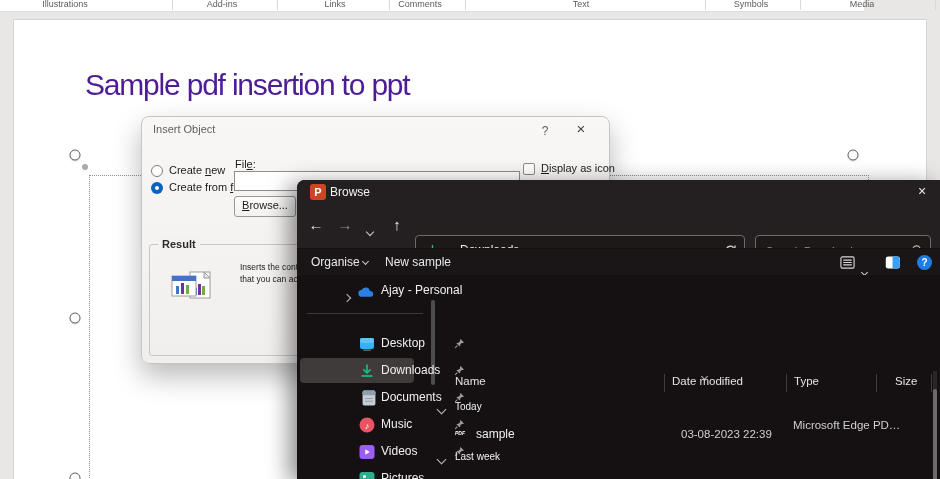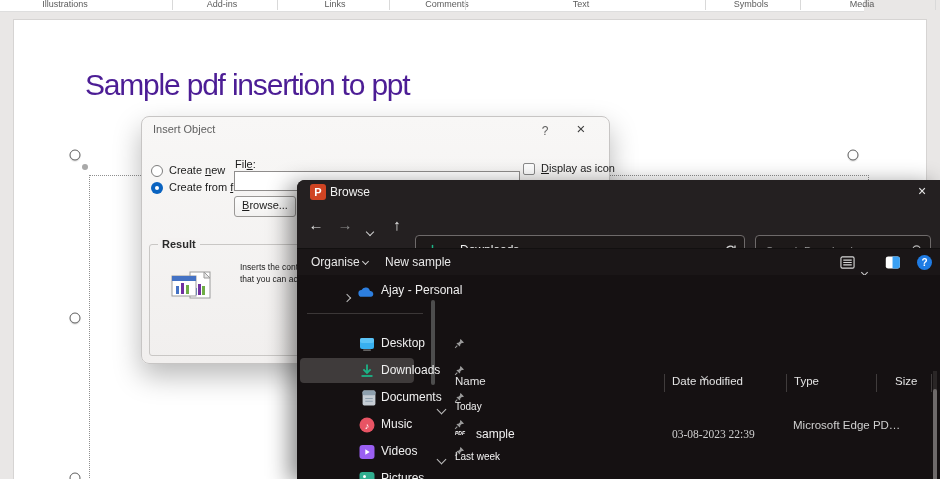--- a/index.html
+++ b/index.html
@@ -65,21 +65,21 @@
   #sb-sep{left:10px;top:38px;width:116px;height:1px;background:#3b3737;}
   #sb-scroll{left:134px;top:25px;width:4px;height:85px;background:#4d4d4d;border-radius:2px;}
 
   
   .col-hdr{position:absolute;top:100px;font-size:11.5px;color:#e3e3e3;white-space:nowrap;}
   .col-sep{position:absolute;top:99px;width:1px;height:18px;background:#403c3c;}
   .grp-hdr{position:absolute;font-size:10px;color:#f2f2f2;white-space:nowrap;}
   .grp-chev{position:absolute;width:6px;height:6px;border-right:1.4px solid #bdbdbd;border-bottom:1.4px solid #bdbdbd;transform:rotate(45deg);}
   .file-name{position:absolute;left:179px;font-size:12px;color:#f0f0f0;white-space:nowrap;}
   .file-icon{position:absolute;left:158px;width:13px;height:15px;}
-  .file-date{position:absolute;left:375px;font-size:11.5px;color:#cfcfcf;white-space:nowrap;font-family:Liberation Serif, serif;}
+  .file-date{position:absolute;left:384px;font-size:11.5px;color:#cfcfcf;white-space:nowrap;}
   .file-type{position:absolute;left:496px;font-size:11.5px;color:#cfcfcf;white-space:nowrap;}
   .file-size{position:absolute;left:583px;width:50px;text-align:right;font-size:11.5px;color:#cfcfcf;white-space:nowrap;}
   #list-scroll{left:636px;top:96px;width:4px;height:200px;background:#2a2626;}
   #list-scroll-thumb{position:absolute;left:0;top:18px;width:4px;height:150px;background:#6e6a6a;border-radius:2px;}
 
   
   .pdf-ic{background:#d93025;border-radius:2px;position:relative;}
   .pdf-ic span{position:absolute;left:0;right:0;top:4px;font-size:5px;font-weight:bold;color:#fff;text-align:center;letter-spacing:0;}
   .jpg-ic{background:#eef2f7;border-radius:2px;position:relative;}
   .jpg-ic i{position:absolute;left:2px;top:6px;right:2px;bottom:2px;background:#3a7fe0;border-radius:1px;}
@@ -87,21 +87,21 @@
 </style>
 </head>
 <body>
 
 <div id="stage">
 
   <div id="ribbon" class="abs">
     <span class="rib-label" style="left:65px">Illustrations</span>
     <span class="rib-label" style="left:222px">Add-ins</span>
     <span class="rib-label" style="left:335px">Links</span>
-    <span class="rib-label" style="left:447px">Comments</span>
+    <span class="rib-label" style="left:420px">Comments</span>
     <span class="rib-label" style="left:581px">Text</span>
     <span class="rib-label" style="left:751px">Symbols</span>
     <span class="rib-label" style="left:862px">Media</span>
     <i class="rib-sep" style="left:172px"></i>
     <i class="rib-sep" style="left:277px"></i>
     <i class="rib-sep" style="left:389px"></i>
     <i class="rib-sep" style="left:465px"></i>
     <i class="rib-sep" style="left:705px"></i>
     <i class="rib-sep" style="left:800px"></i>
     <i class="rib-sep" style="left:935px"></i>

